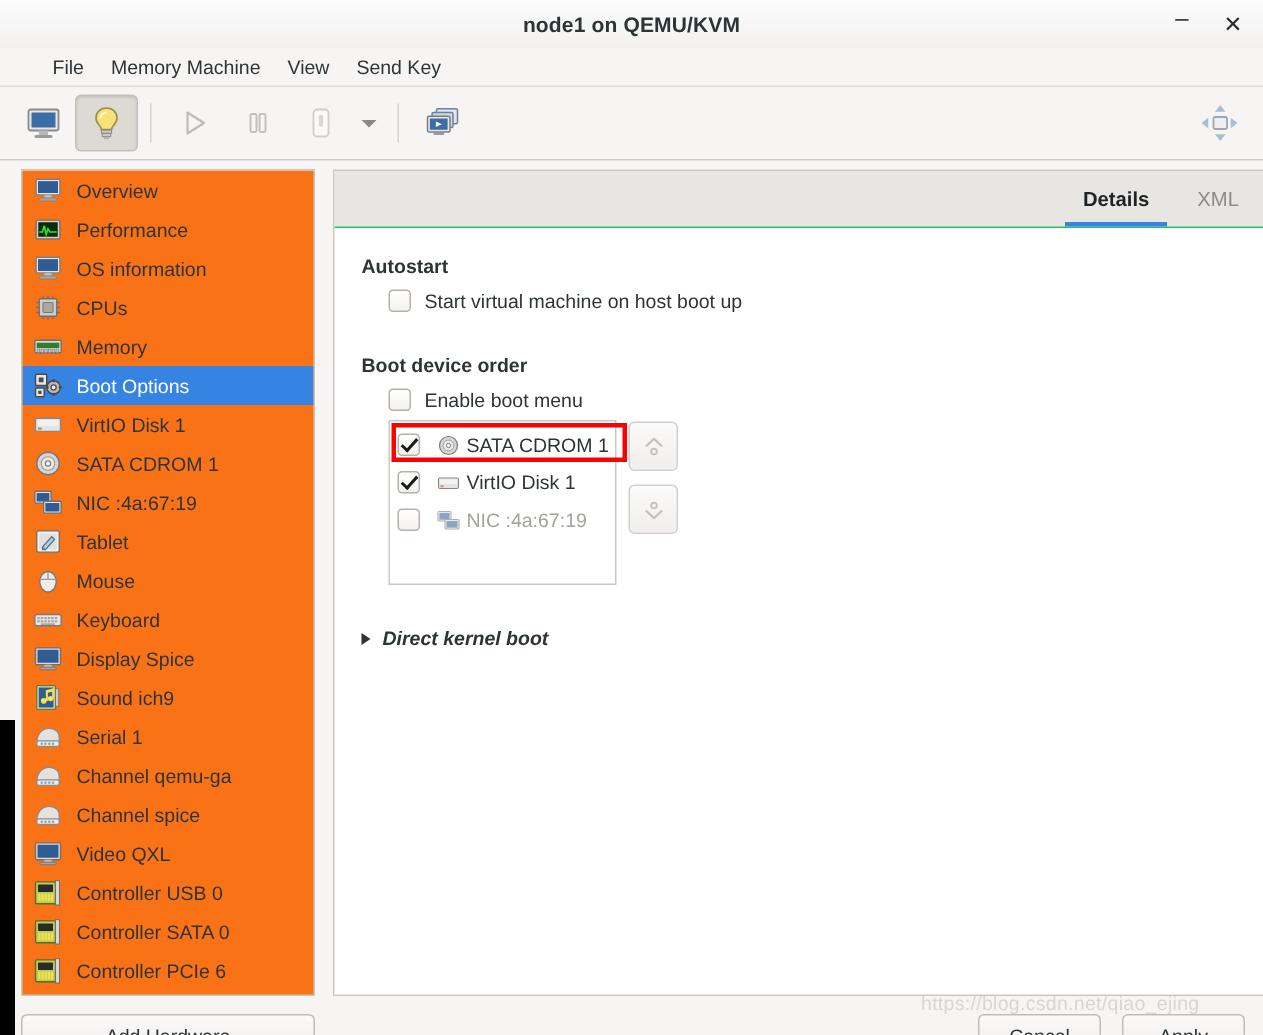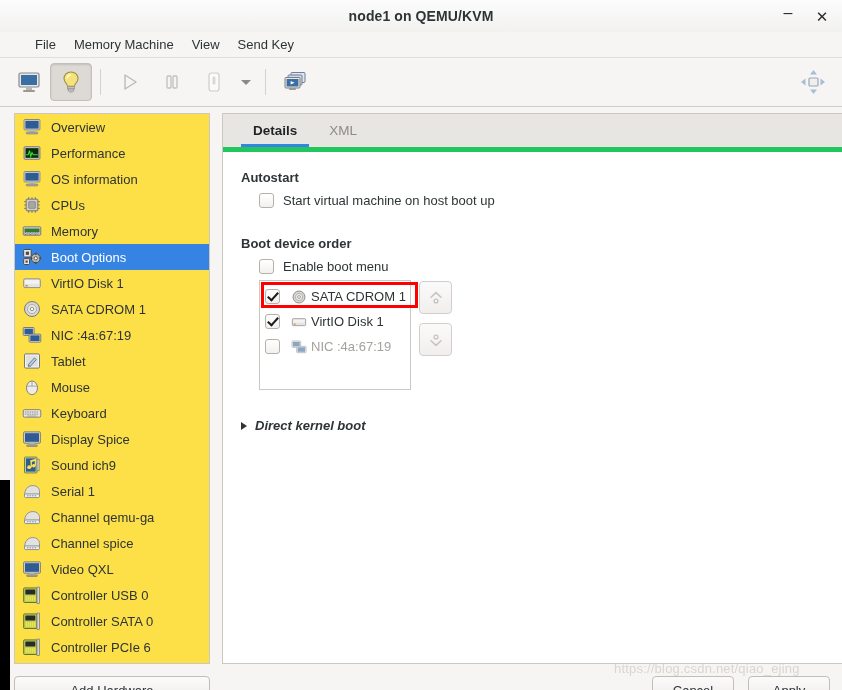--- a/index.html
+++ b/index.html
@@ -63,21 +63,21 @@
   .tb-sep { width: 1px; height: 26px; background: #d5d1cd; margin: 0 8px; }
   .tb-spacer { flex: 1; }
   .tb-arrow {
     width: 22px; height: 36px; display:flex; align-items:center; justify-content:center;
     cursor: pointer;
   }
 
   
   .hwlist {
     position: absolute; left: 14px; top: 113px; width: 196px; height: 551px;
-    background: #fde047; border: 1px solid #cdc7c2; box-sizing: border-box;
+    background: #f97316; border: 1px solid #cdc7c2; box-sizing: border-box;
     overflow: hidden;
   }
   .hw-row {
     height: 26px; display: flex; align-items: center; padding-left: 7px;
     cursor: pointer; box-sizing: border-box;
   }
   .hw-row.selected { background: #3584e4; }
   .hw-row.selected .hw-label { color: #ffffff; }
   .hw-icon { width: 22px; height: 20px; flex: 0 0 22px; margin-right: 7px; position: relative; }
   .hw-label { font-size: 13px; color: #2e3436; white-space: nowrap; }
@@ -96,22 +96,22 @@
     background: #000000;
   }
 
   
   .detail {
     position: absolute; left: 222px; top: 113px; width: 620px; height: 551px;
     background: #ffffff; border: 1px solid #cdc7c2; border-right: none;
     box-sizing: border-box;
   }
   .tabstrip {
-    height: 38px; background: #e8e6e3; border-bottom: 5px solid #22c55e;
-    display: flex; align-items: stretch; padding-left: 14px; box-sizing: border-box;
+    height: 38px; background: #e8e6e3; border-bottom: 1px solid #22c55e;
+    display: flex; align-items: stretch; padding-left: 14px; box-sizing: border-box; justify-content: flex-end;
   }
   .tab {
     padding: 0 16px; display: flex; align-items: center; cursor: pointer;
     font-size: 13.5px; color: #8f8b87; position: relative;
   }
   .tab.active { color: #1f2326; font-weight: bold; }
   .tab.active::after {
     content: ''; position: absolute; left: 4px; right: 4px; bottom: 0; height: 3px;
     background: #3584e4;
   }

